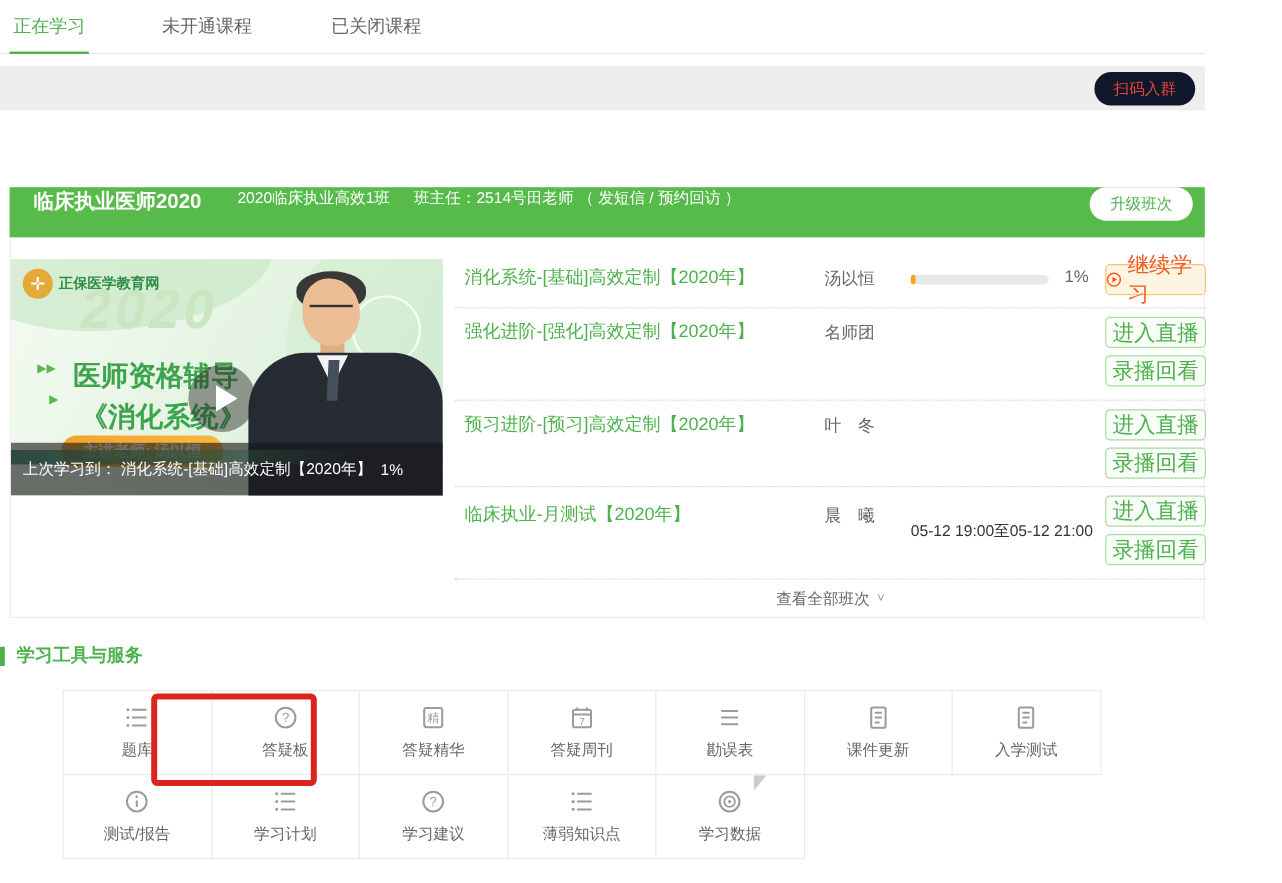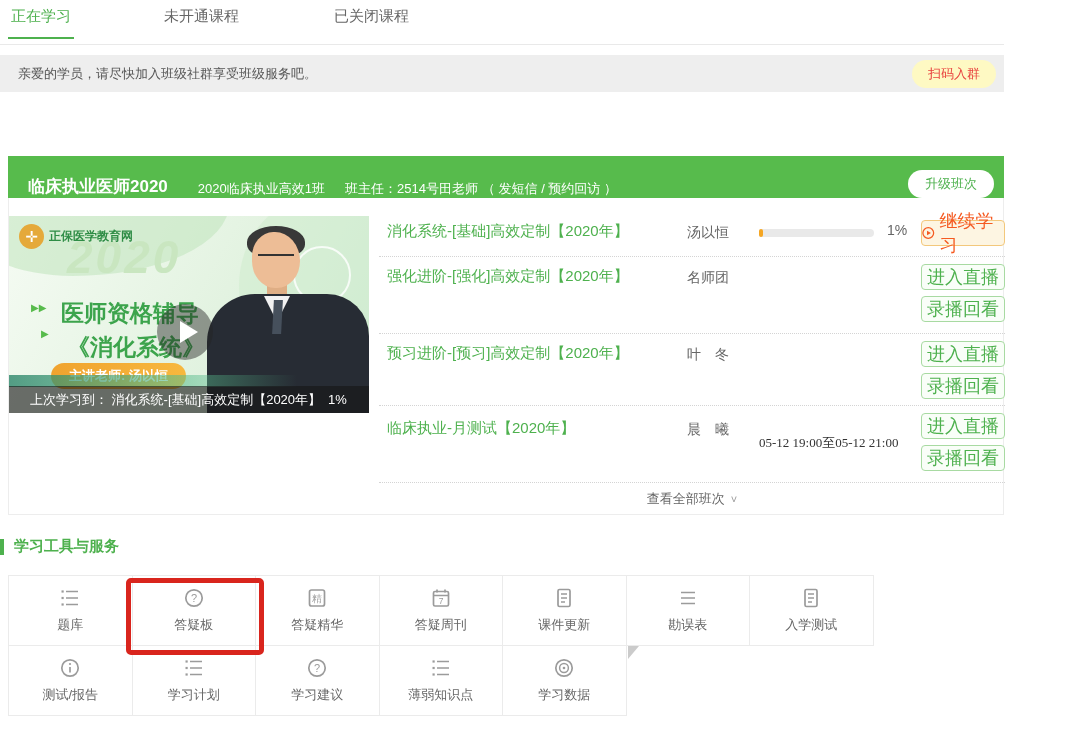--- a/index.html
+++ b/index.html
@@ -14,37 +14,37 @@
     --border:#ebebeb;
   }
   html,body{margin:0;padding:0;}
   body{
     width:1068px;height:736px;position:relative;overflow:hidden;
     background:#fff;font-family:"Liberation Sans","DejaVu Sans",sans-serif;
   }
 
   
   #tabbar{position:absolute;top:0;left:0;width:1004px;height:44px;
-    border-bottom:1px solid #e9e9e9;display:flex;align-items:center;gap:29px;}
+    border-bottom:1px solid #e9e9e9;display:flex;align-items:flex-end;}
   .tab{font-size:15px;color:#666;padding:0 3px 12px;cursor:pointer;white-space:nowrap;}
   .tab.active{color:var(--green);border-bottom:2px solid var(--green);margin-bottom:-1px;padding-bottom:11px;}
   .tab:nth-child(1){margin-left:8px;}
   .tab:nth-child(2){margin-left:58px;}
   .tab:nth-child(3){margin-left:60px;}
 
   
   #notice{position:absolute;top:55px;left:0;width:1004px;height:37px;background:#eeeeee;
     display:flex;align-items:center;}
   #notice .txt{margin-left:18px;font-size:13px;color:#555;}
-  #notice .btn{margin-left:auto;margin-right:8px;background:#fef9c3;color:var(--red);
+  #notice .btn{margin-left:auto;margin-right:8px;background:#0f172a;color:var(--red);
     font-size:13px;padding:5px 16px;border-radius:14px;cursor:pointer;}
 
   
   #card{position:absolute;top:156px;left:8px;width:996px;}
-  #card-header{height:42px;background:var(--header-green);display:flex;align-items:flex-end;color:#fff;}
+  #card-header{height:42px;background:var(--header-green);display:flex;align-items:flex-start;color:#fff;}
   .card-title{font-size:17px;font-weight:bold;margin-left:20px;}
   .card-class{font-size:13px;margin-left:30px;}
   .card-advisor{font-size:13px;margin-left:20px;}
   .card-advisor-actions{font-size:13px;margin-left:4px;}
   .upgrade{margin-left:auto;margin-right:10px;background:#fff;color:var(--green);
     font-size:13px;padding:5px 17px;border-radius:14px;cursor:pointer;}
   #card-body{position:relative;height:317px;border:1px solid #ededed;border-top:none;
     box-sizing:border-box;background:#fff;}
 
   
@@ -78,79 +78,78 @@
   .person-shirt{position:absolute;left:255px;top:80px;width:0;height:0;z-index:4;
     border-left:13px solid transparent;border-right:13px solid transparent;border-top:26px solid #f2f2f2;}
   .person-tie{position:absolute;left:264px;top:84px;width:9px;height:34px;background:#46505c;z-index:5;
     transform:skewX(-3deg);}
   .thumb-wave{position:absolute;left:0;bottom:26px;width:100%;height:12px;z-index:4;
     background:linear-gradient(90deg,rgba(44,134,106,.8) 0%,rgba(87,187,140,.6) 45%,rgba(87,187,140,0) 80%);}
   .play{position:absolute;left:148px;top:88px;width:56px;height:56px;border-radius:50%;z-index:6;
     background:rgba(35,35,35,.45);display:flex;align-items:center;justify-content:center;cursor:pointer;}
   .play-tri{width:0;height:0;border-left:18px solid #fff;border-top:11px solid transparent;
     border-bottom:11px solid transparent;margin-left:7px;}
-  .thumb-overlay{position:absolute;left:0;bottom:0;width:100%;height:27px;z-index:7;
+  .thumb-overlay{position:absolute;left:0;bottom:0;width:100%;height:44px;z-index:7;
     background:rgba(22,22,22,.62);color:#fff;font-size:13px;display:flex;align-items:center;
-    padding-left:21px;box-sizing:border-box;white-space:nowrap;}
+    padding-left:10px;box-sizing:border-box;white-space:nowrap;}
   .thumb-overlay .pct{margin-left:7px;}
 
   
   #courses{position:absolute;left:370px;top:0;width:626px;height:100%;}
   .crow{position:absolute;left:0;width:100%;border-bottom:1px dotted #d4d4d4;box-sizing:border-box;}
   .crow1{top:0;height:59px;}
   .crow2{top:59px;height:77px;}
   .crow3{top:136px;height:72px;}
   .crow4{top:208px;height:77px;}
   .ctitle{position:absolute;left:8px;font-size:15px;color:var(--green);cursor:pointer;white-space:nowrap;}
   .cteacher{position:absolute;left:308px;font-size:14px;color:#666;white-space:nowrap;}
   .ptrack{position:absolute;left:380px;top:31px;width:115px;height:8px;border-radius:4px;background:#e9e9e9;}
   .pfill{height:8px;border-radius:4px;background:var(--orange);min-width:4px;}
   .ppct{position:absolute;left:508px;top:24px;font-size:14px;color:#666;}
   .cbtn{position:absolute;right:0;width:84px;height:26px;box-sizing:border-box;border-radius:4px;
     font-size:18px;display:flex;align-items:center;justify-content:center;cursor:pointer;}
   .cbtn.green{color:var(--green);border:1px solid #a8daa2;background:#f9fef8;}
   .cbtn.orange{color:var(--c-orange);border:1px solid #f3c87c;background:#fdf5e2;gap:5px;}
   .btn-t1{top:7px;} .btn-t2{top:39px;}
-  .cschedule{position:absolute;left:380px;top:28px;font-size:13px;color:#333;white-space:nowrap;font-family:Liberation Serif, serif;}
+  .cschedule{position:absolute;left:380px;top:28px;font-size:13px;color:#333;white-space:nowrap;}
   #viewall{position:absolute;left:0;top:285px;width:100%;height:32px;display:flex;
     align-items:center;justify-content:center;font-size:13px;color:#666;cursor:pointer;}
   #viewall .chev{margin-left:6px;color:#9a9a9a;font-size:11px;}
 
   
   #sec-title{position:absolute;top:537px;left:0;display:flex;align-items:center;}
   #sec-title .bar{width:4px;height:16px;background:var(--green);}
   #sec-title .t{margin-left:10px;font-size:15px;font-weight:bold;color:var(--green);}
 
   #tools{position:absolute;top:575px;left:8px;width:997px;}
   .trow{display:flex;}
   .trow2{margin-top:-1px;}
   .tcell{width:124.5px;height:71px;border:1px solid var(--border);box-sizing:border-box;
     display:flex;flex-direction:column;align-items:center;justify-content:center;
-    cursor:pointer;background:#fff;}
+    cursor:pointer;background:#fff;margin-left:44px;}
   .tcell + .tcell{margin-left:-1px;}
   .ticon{height:22px;display:flex;align-items:center;justify-content:center;}
   .tlabel{margin-top:7px;font-size:13px;color:#666;white-space:nowrap;}
   .ticon svg{display:block;}
 
   
   #hl-box{position:absolute;left:126px;top:578px;width:138px;height:77px;box-sizing:border-box;
     border:5px solid var(--hl-red);border-radius:5px;z-index:9;pointer-events:none;}
   #cursor-tri{position:absolute;left:628px;top:646px;z-index:8;}
 </style>
 </head>
 <body>
 
 <div id="tabbar">
   <div class="tab active">正在学习</div>
   <div class="tab">未开通课程</div>
   <div class="tab">已关闭课程</div>
 </div>
 
 <div id="notice">
-  <span class="txt">亲爱的学员，请尽快加入班级社群享受班级服务吧。</span>
   <span class="btn">扫码入群</span>
 </div>
 
 <div id="card">
   <div id="card-header">
     <span class="card-title">临床执业医师2020</span>
     <span class="card-class">2020临床执业高效1班</span>
     <span class="card-advisor">班主任：2514号田老师</span>
     <span class="card-advisor-actions">（ 发短信 / 预约回访 ）</span>
     <span class="upgrade">升级班次</span>
@@ -288,34 +287,34 @@
           <path d="M3.5 8.5h15M7 2.5v3M15 2.5v3" stroke="#9b9b9b" stroke-width="1.7" fill="none"></path>
           <text x="11" y="17" text-anchor="middle" font-size="8.5" fill="#9b9b9b" font-family="Liberation Sans, sans-serif">7</text>
         </svg>
         </span>
       <span class="tlabel">答疑周刊</span>
     </div>
 
     <div class="tcell">
       <span class="ticon">
         <svg width="22" height="22" viewBox="0 0 22 22" stroke="#9b9b9b" stroke-width="1.7" fill="none">
+          <path d="M4 5.5h14M4 11h14M4 16.5h14"></path>
+        </svg>
+        </span>
+      <span class="tlabel">勘误表</span>
+    </div>
+
+    <div class="tcell">
+      <span class="ticon">
+        <svg width="22" height="22" viewBox="0 0 22 22" stroke="#9b9b9b" stroke-width="1.7" fill="none">
           <rect x="5" y="2.5" width="12" height="17" rx="1.5"></rect>
             <path d="M8 7h6M8 11h6M8 15h4"></path>
         </svg>
         </span>
       <span class="tlabel">课件更新</span>
-    </div>
-
-    <div class="tcell">
-      <span class="ticon">
-        <svg width="22" height="22" viewBox="0 0 22 22" stroke="#9b9b9b" stroke-width="1.7" fill="none">
-          <path d="M4 5.5h14M4 11h14M4 16.5h14"></path>
-        </svg>
-        </span>
-      <span class="tlabel">勘误表</span>
     </div>
 
 
     <div class="tcell">
       <span class="ticon">
         <svg width="22" height="22" viewBox="0 0 22 22" stroke="#9b9b9b" stroke-width="1.7" fill="none">
           <rect x="5" y="2.5" width="12" height="17" rx="1.5"></rect>
             <path d="M8 7h6M8 11h6M8 15h4"></path>
         </svg>
         </span>

